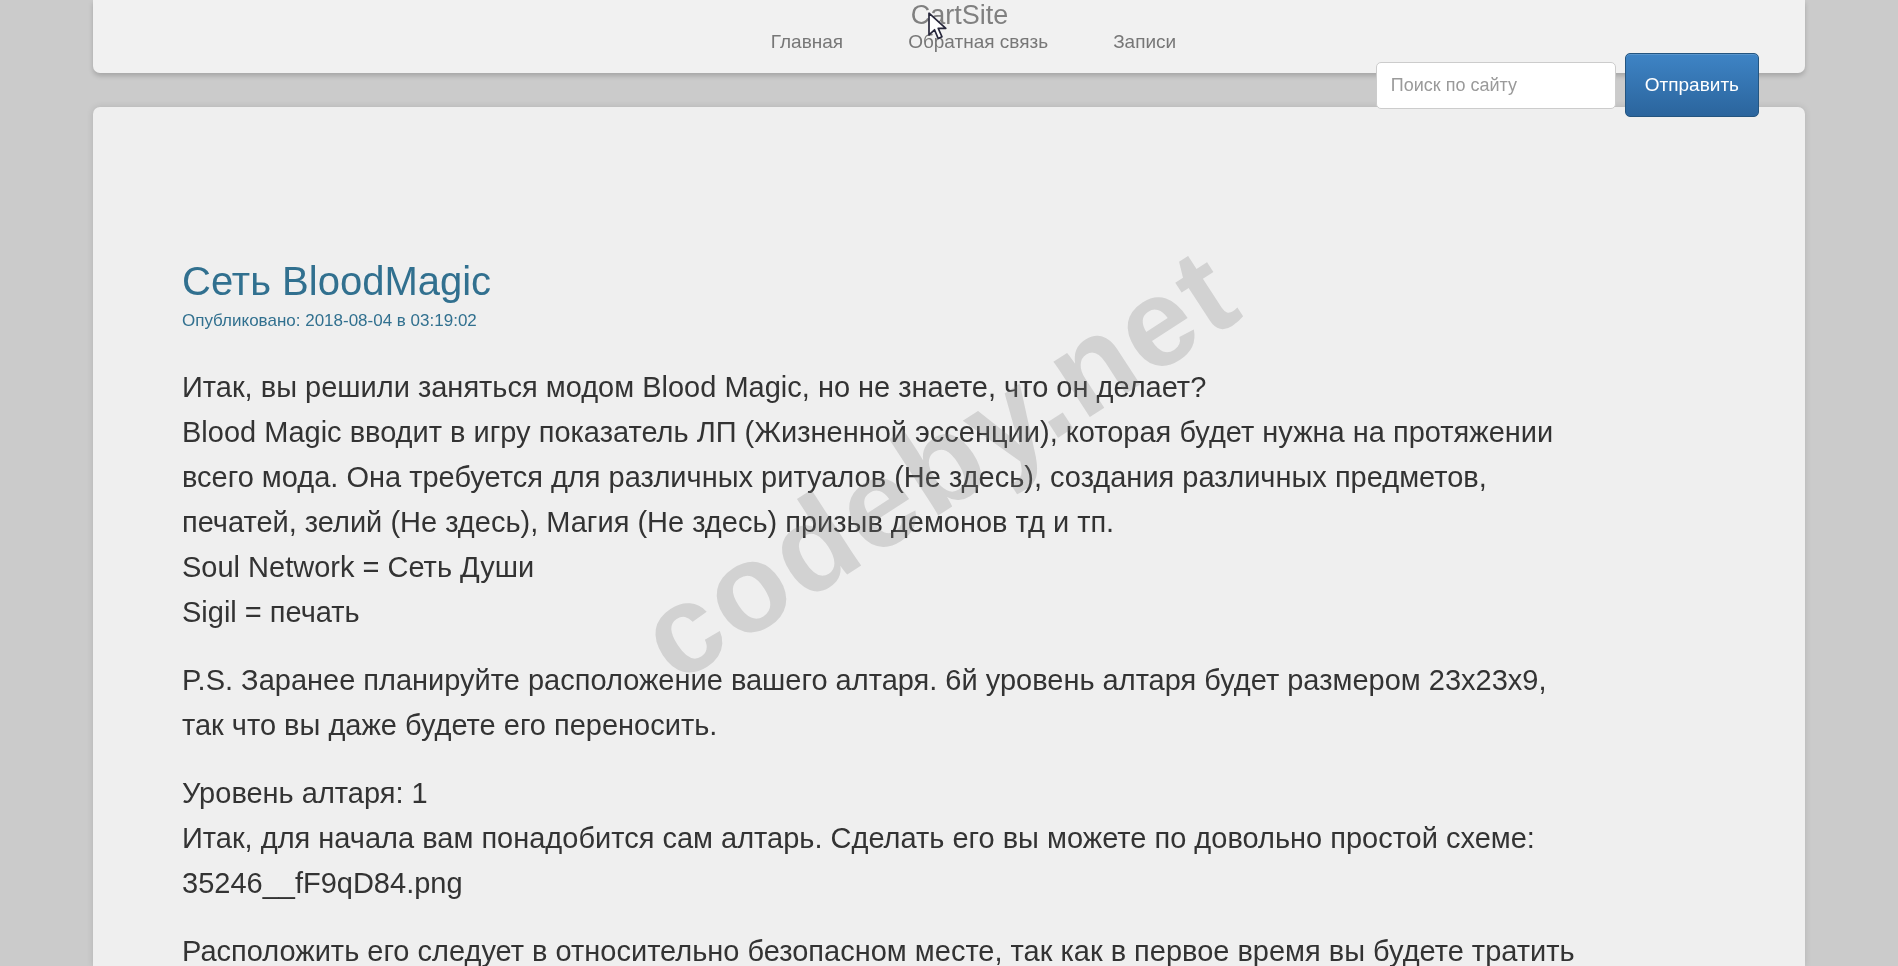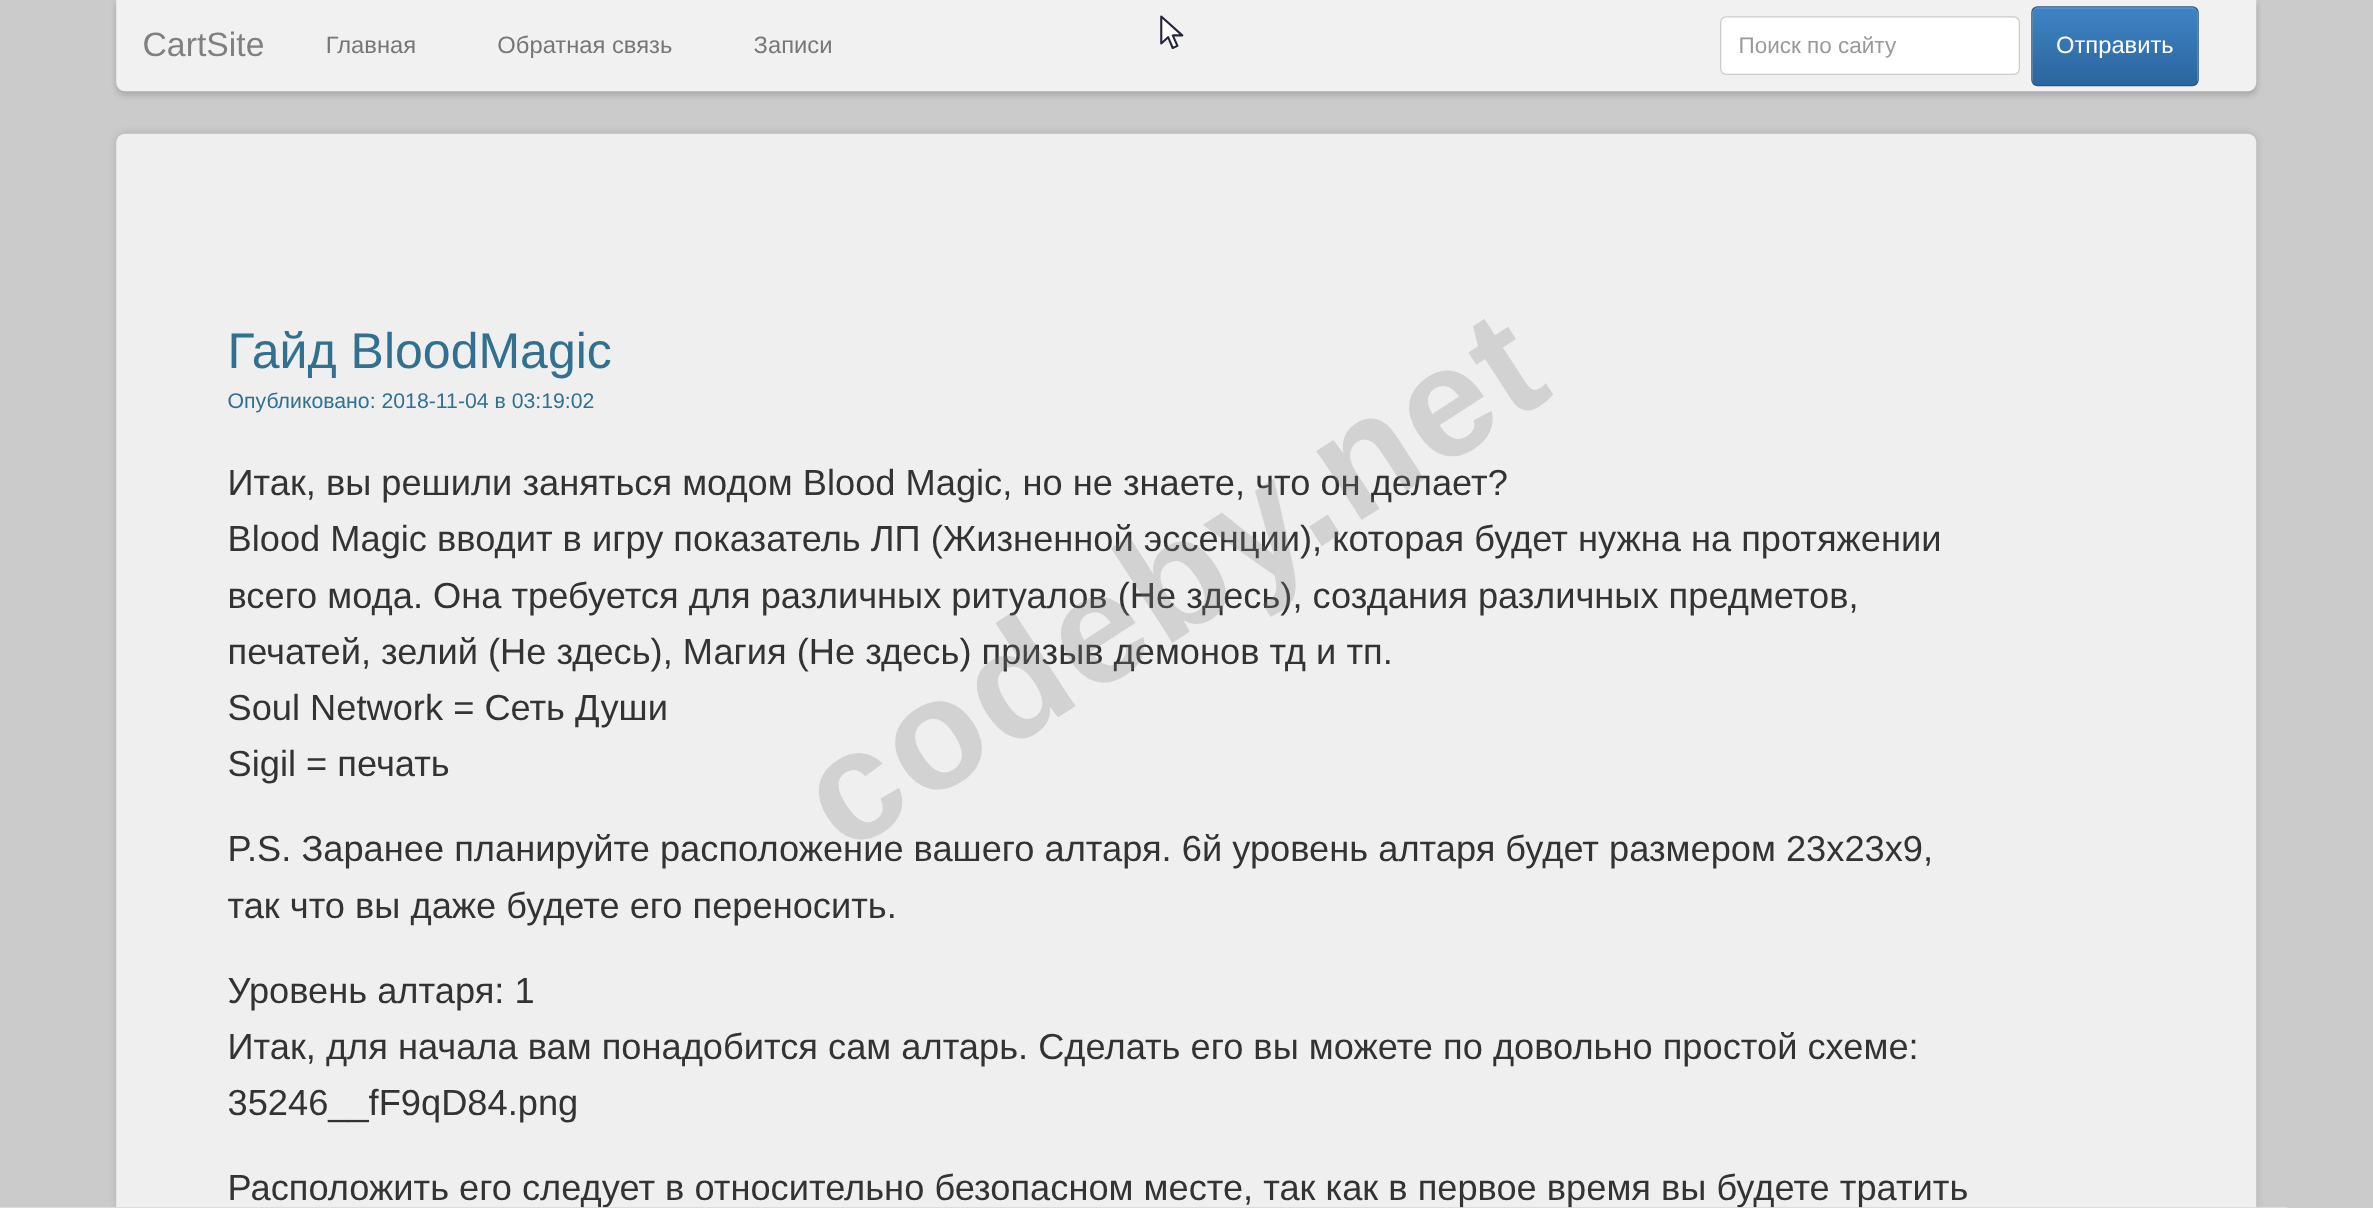--- a/index.html
+++ b/index.html
@@ -13,21 +13,21 @@
   }
 
   
   .navbar {
     width: 1712px; height: 73px;
     margin: 0 auto;
     background: #f1f1f1;
     border-radius: 0 0 7px 7px;
     box-shadow: 0 3px 5px rgba(0,0,0,0.18);
     display: flex; align-items: center;
-    position: relative; z-index: 10;
+    position: relative; z-index: 10; flex-direction: column;
   }
   .brand {
     font-size: 27px; color: #808080;
     margin-left: 21px; text-decoration: none;
     cursor: pointer;
   }
   .nav-links { display: flex; margin-left: 3px; gap: 19px; }
   .nav-links a {
     font-size: 19px; color: #777;
     margin-left: 46px; text-decoration: none;
@@ -115,22 +115,22 @@
   </div>
   <div class="nav-search">
     <input class="search-input" type="text" placeholder="Поиск по сайту" value="" style="">
     <button class="submit-btn">Отправить</button>
   </div>
 </nav>
 
 <main class="card">
   <div class="watermark">codeby.net</div>
   <article class="post">
-    <h2 class="post-title">Гайд BloodMagic</h2>
-    <div class="post-date">Опубликовано: 2018-11-04 в 03:19:02</div>
+    <h2 class="post-title">Сеть BloodMagic</h2>
+    <div class="post-date">Опубликовано: 2018-08-04 в 03:19:02</div>
     <p>Итак, вы решили заняться модом Blood Magic, но не знаете, что он делает?
 Blood Magic вводит в игру показатель ЛП (Жизненной эссенции), которая будет нужна на протяжении
 всего мода. Она требуется для различных ритуалов (Не здесь), создания различных предметов,
 печатей, зелий (Не здесь), Магия (Не здесь) призыв демонов тд и тп.
 Soul Network = Сеть Души
 Sigil = печать</p>
     <p>P.S. Заранее планируйте расположение вашего алтаря. 6й уровень алтаря будет размером 23x23x9,
 так что вы даже будете его переносить.</p>
     <p>Уровень алтаря: 1
 Итак, для начала вам понадобится сам алтарь. Сделать его вы можете по довольно простой схеме:

